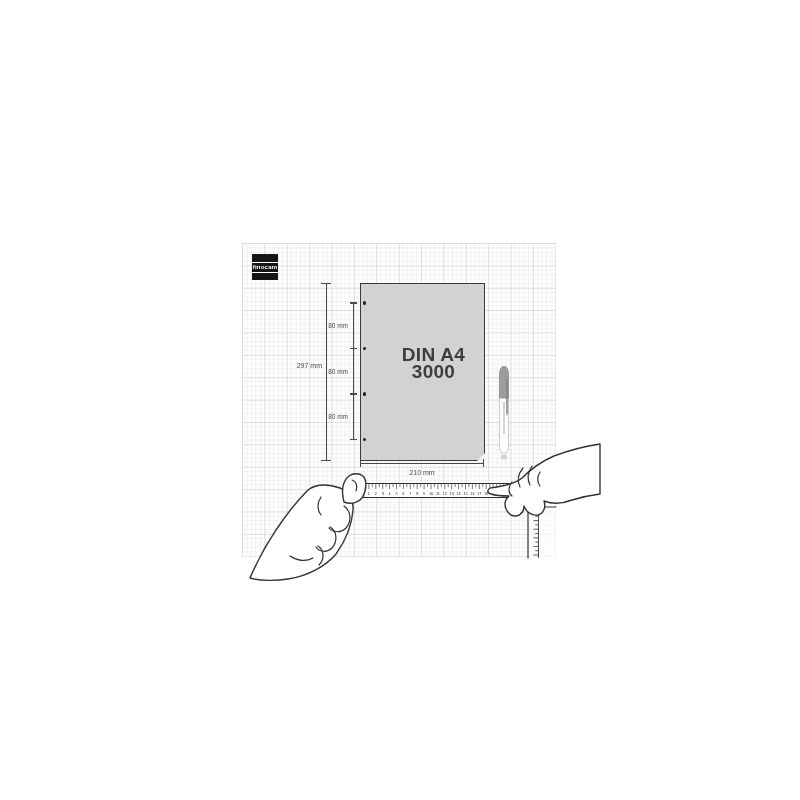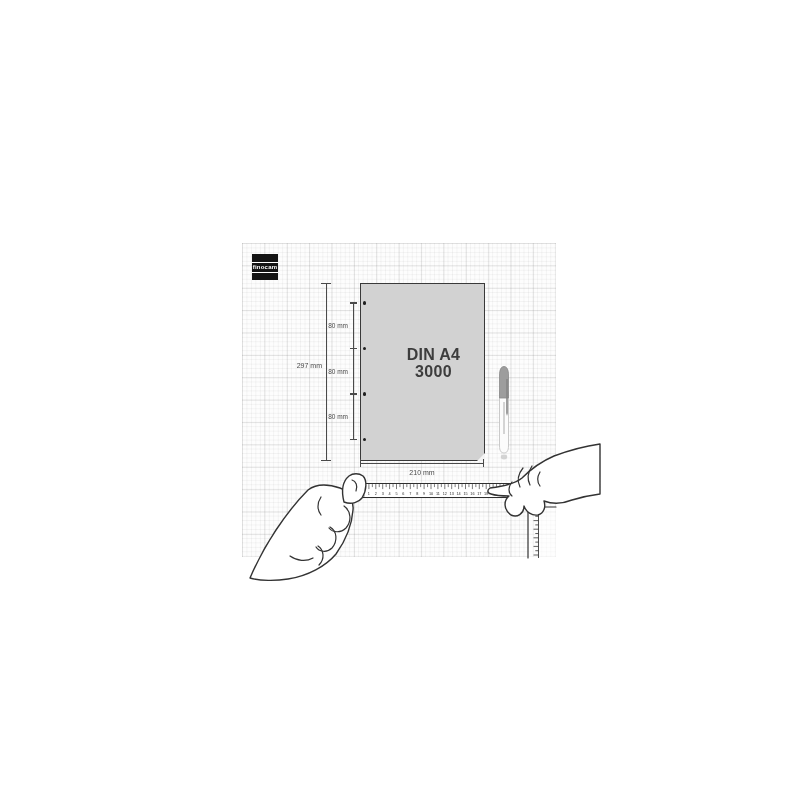--- a/index.html
+++ b/index.html
@@ -43,21 +43,21 @@
   .sheet{
     position:absolute;left:360px;top:283px;width:125px;height:178px;box-sizing:border-box;
     background:var(--sheet-fill,#d2d2d2);border:1.6px solid #3a3a3a;
   }
   .sheet::after{ 
     content:"";position:absolute;right:-1px;bottom:-1px;width:0;height:0;
     border-style:solid;border-width:0 0 8px 8px;border-color:transparent transparent #f3f3f3 transparent;
   }
   .sheet-title{
     position:absolute;left:360px;top:346px;width:147px;text-align:center;
-    color:#3d3d3d;font-weight:bold;font-size:16px;line-height:17px;letter-spacing:.3px;
+    color:#3d3d3d;font-weight:bold;font-size:19px;line-height:17px;letter-spacing:.3px;
   }
   .hole{position:absolute;left:363px;width:3.2px;height:3.2px;border-radius:50%;background:#1f1f1f;}
   
   svg{position:absolute;overflow:visible;}
   svg text{font-family:"Liberation Sans",sans-serif;}
   .skin{fill:#ffffff;stroke:#333333;stroke-width:1.4;stroke-linejoin:round;stroke-linecap:round;}
   .ink{fill:none;stroke:#333333;stroke-width:1.2;stroke-linecap:round;}
   .tickline{stroke:#333333;stroke-width:.65;}
   .num{font-size:3.8px;fill:#2c2c2c;text-anchor:middle;}
   .unit{font-size:2.8px;fill:#333333;}

